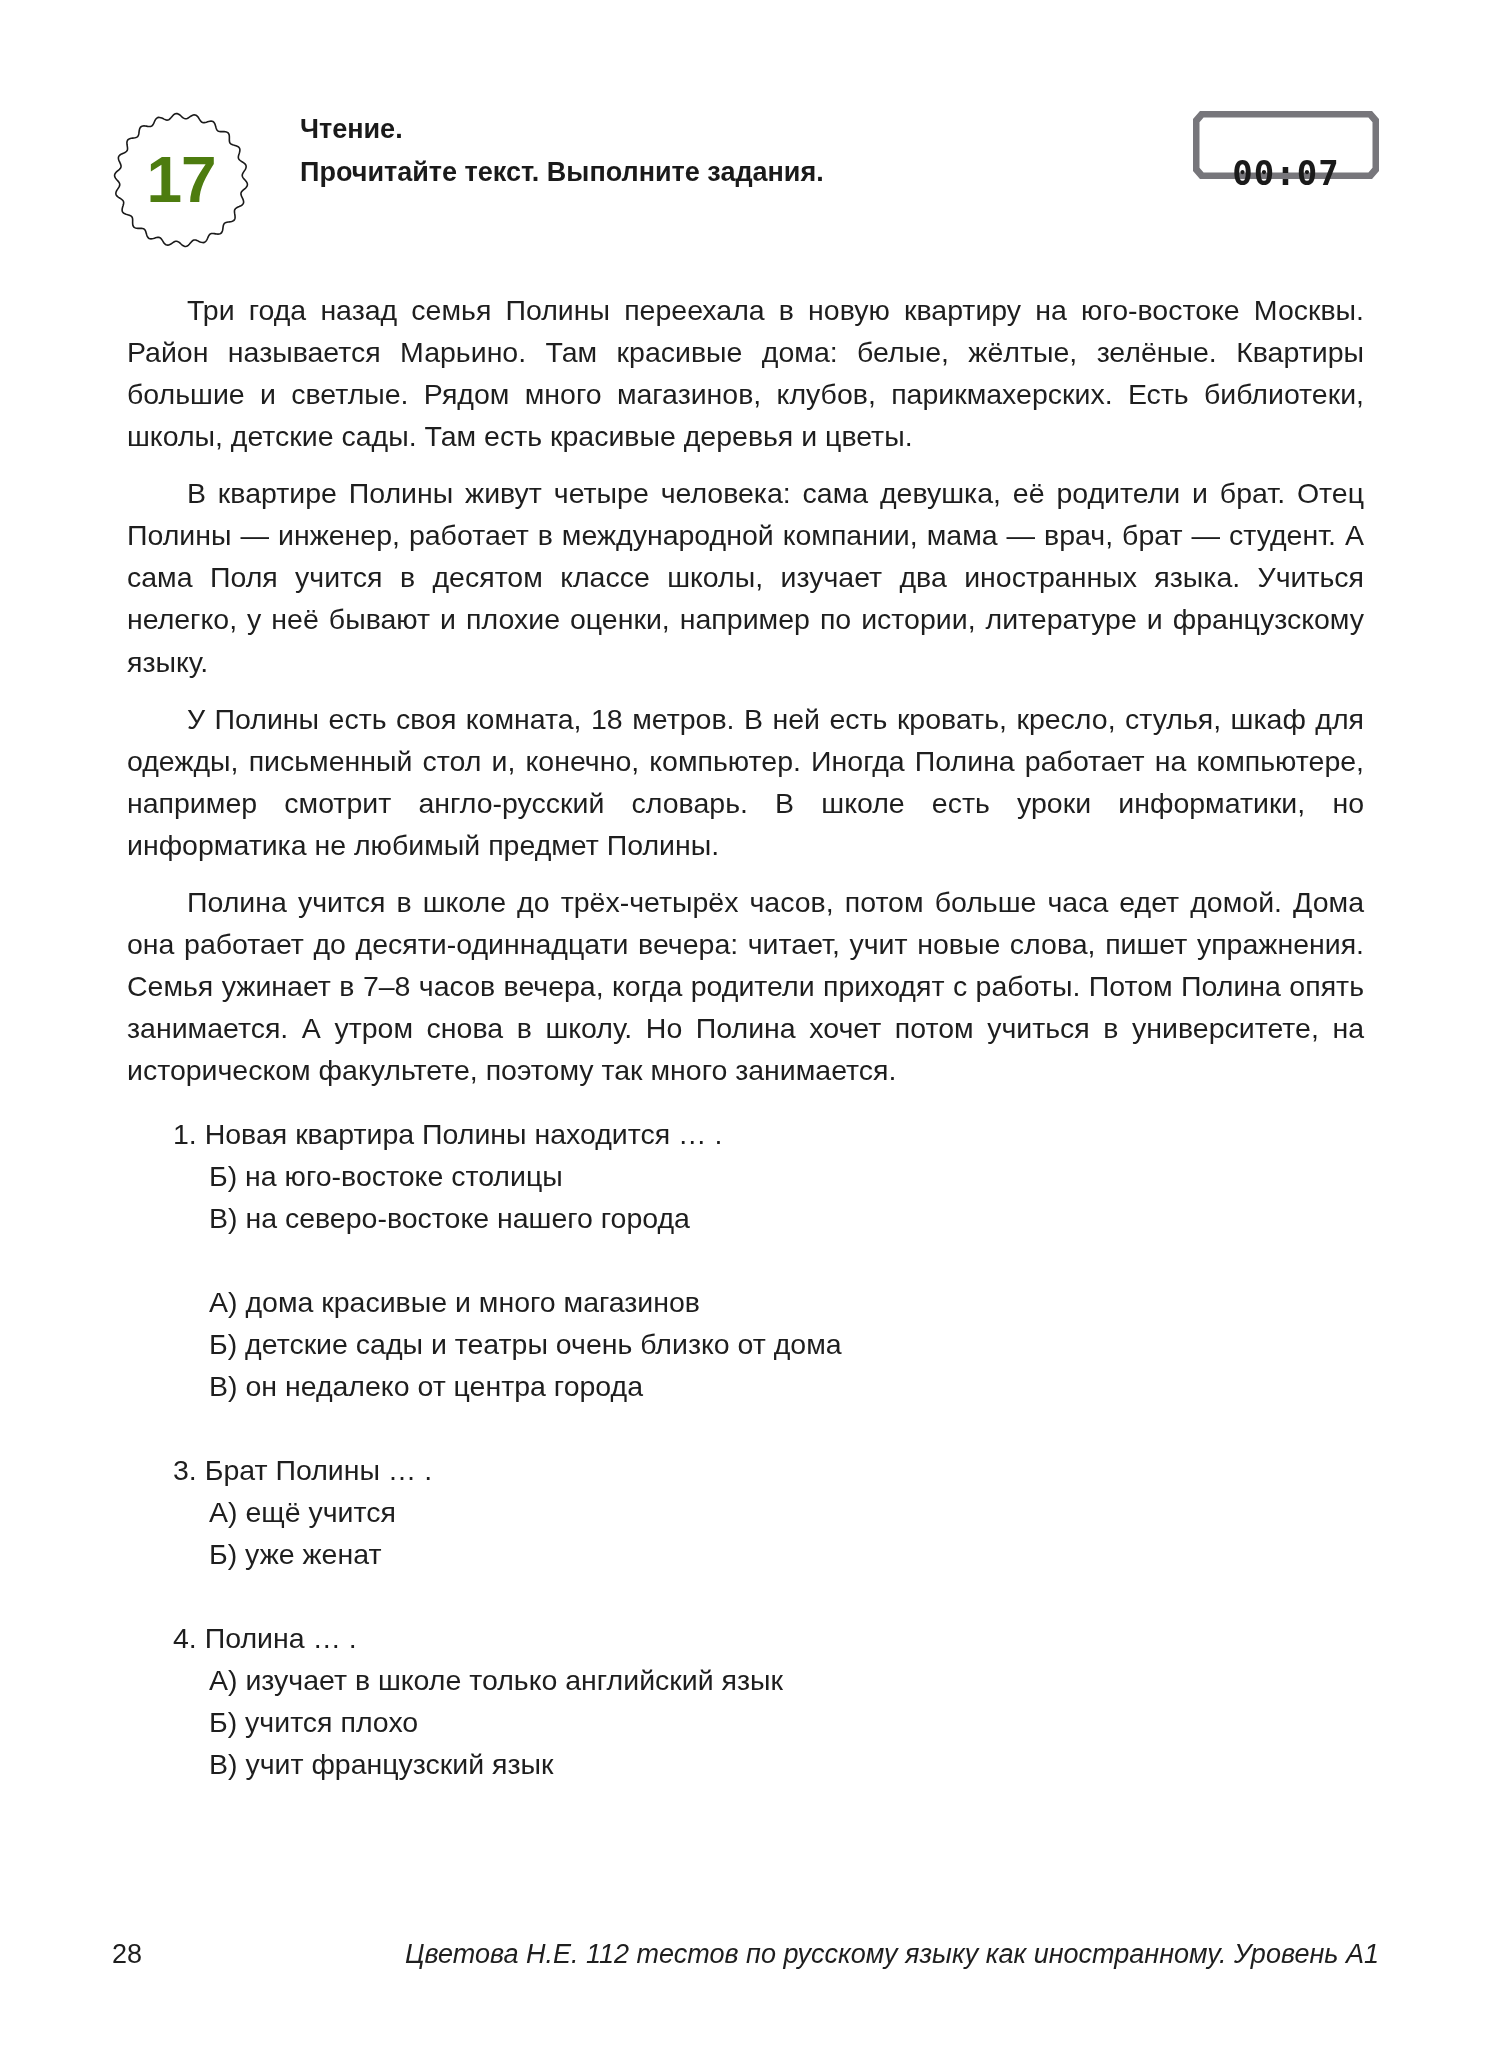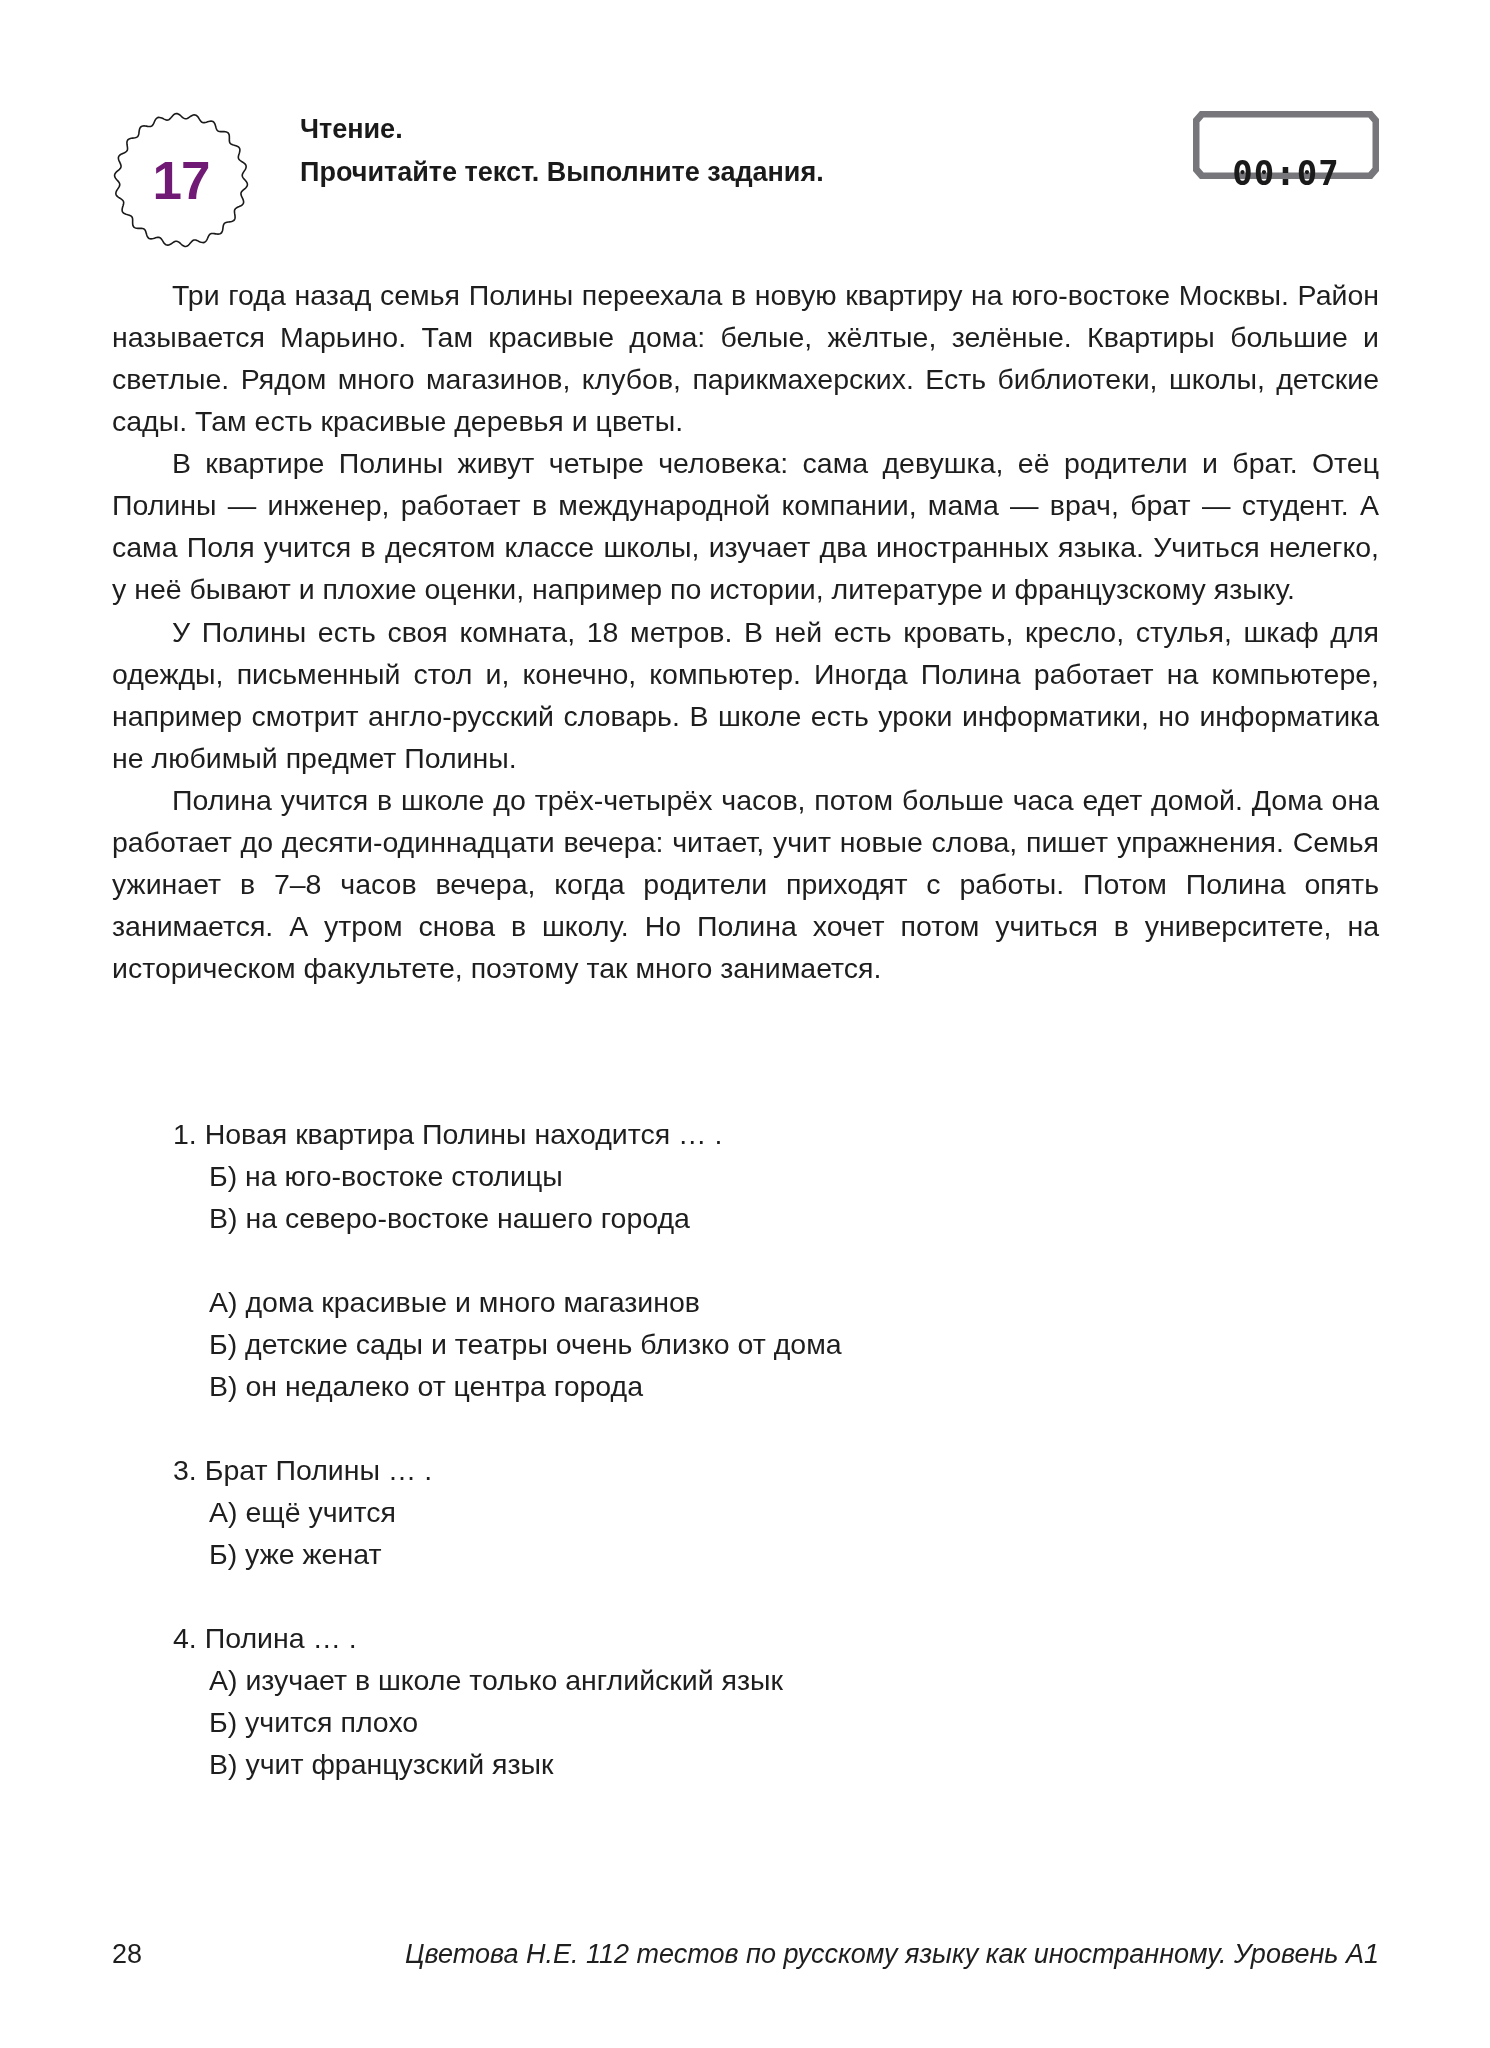--- a/index.html
+++ b/index.html
@@ -2,32 +2,32 @@
 <html><head>
 <meta charset="utf-8">
 <style>
   html, body { margin: 0; padding: 0; background: #ffffff; }
   body { width: 1490px; height: 2048px; position: relative; overflow: hidden;
          font-family: "Liberation Sans", "DejaVu Sans", sans-serif; color: #1e1e1e; }
   .badge { position: absolute; left: 111px; top: 110px; width: 140px; height: 140px; }
   .badge svg { position: absolute; left: 0; top: 0; }
   .badge-num { position: absolute; left: 0; top: 0; width: 140px; height: 140px;
                display: flex; align-items: center; justify-content: center;
-               font-weight: bold; font-size: 53px; letter-spacing: -1px; color: #701a75; }
+               font-weight: bold; font-size: 64px; letter-spacing: -1px; color: #4d7c0f; }
   .heading { position: absolute; left: 300px; top: 108px; font-weight: bold; font-size: 27px; line-height: 43px; color: #1a1a1a; }
   .heading div { white-space: nowrap; }
   .timer { position: absolute; left: 1193px; top: 111px; width: 186px; height: 68px; }
   .timer svg { position: absolute; left: 0; top: 0; }
   .timer-text { position: absolute; left: 0; top: 0; width: 186px; height: 68px;
                 display: flex; align-items: center; justify-content: center;
                 font-family: "DejaVu Sans Mono", "Liberation Mono", monospace; font-weight: bold;
                 font-size: 34px; letter-spacing: 1px; color: #1a1a1a; margin-top: 28px; }
   .body-text { position: absolute; left: 112px; top: 274px; width: 1267px;
                font-size: 28.5px; line-height: 42.06px; text-align: justify; color: #1e1e1e; }
-  .body-text p { margin: 0; text-indent: 60px; }
+  .body-text p { margin: 15px; text-indent: 60px; }
   .questions { position: absolute; left: 173px; top: 1113px; width: 1100px; font-size: 28.5px; line-height: 42px; color: #1e1e1e; }
   .question { margin: 0 0 42px 0; }
   .question .q-text { white-space: nowrap; }
   .question .opt { padding-left: 36px; white-space: nowrap; }
   .footer { position: absolute; left: 112px; top: 1934px; width: 1267px; height: 40px;
             font-size: 27px; line-height: 40px; color: #1e1e1e; }
   .page-num { position: absolute; left: 0; top: 0; text-align: right; }
   .footer-ref { position: absolute; right: 0; top: 0; font-style: italic; white-space: nowrap; }
 </style>
 </head>

